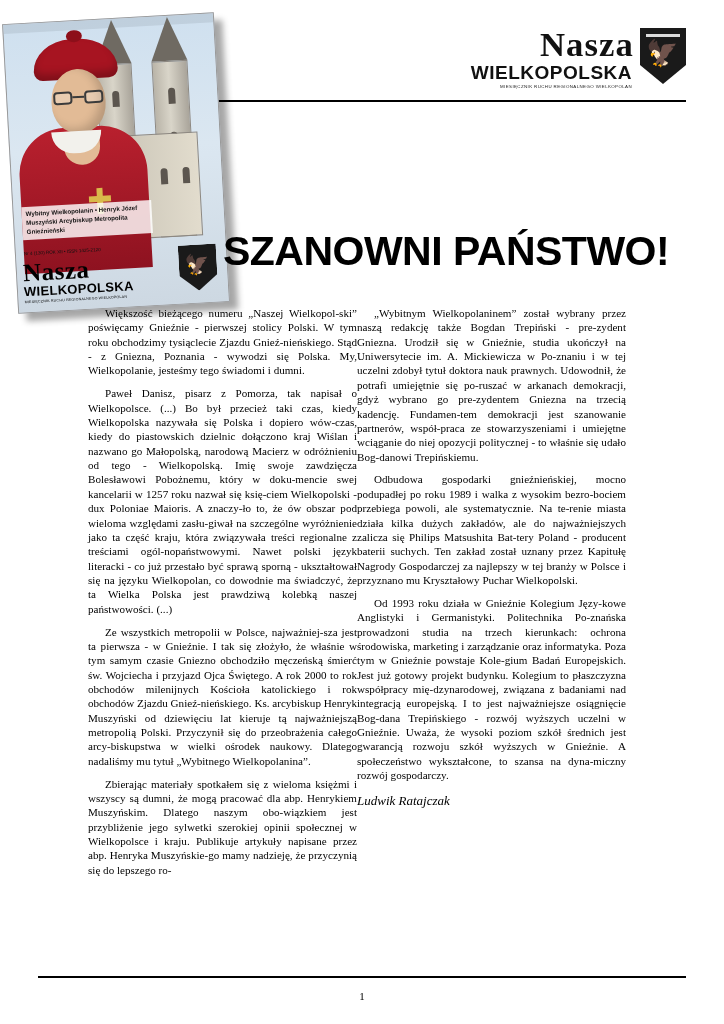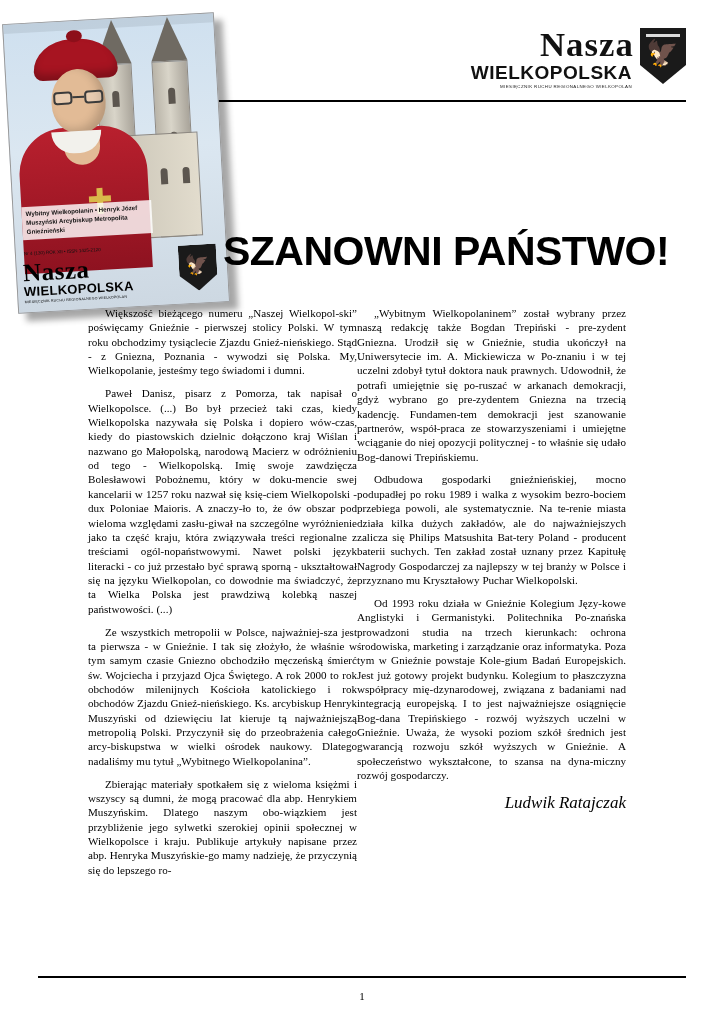--- a/index.html
+++ b/index.html
@@ -353,24 +353,24 @@
     font-family: "Liberation Serif", serif;
     font-size: 11.1px;
     line-height: 1.295;
     text-align: justify;
     text-indent: 17px;
     hyphens: auto;
   }
   .col p.noindent { text-indent: 0; }
   .signature {
     margin-top: 10px;
-    text-align: right;
+    text-align: left;
     font-family: "Liberation Serif", serif;
     font-style: italic;
-    font-size: 17px;
+    font-size: 13px;
   }
 
   
   .page-number {
     position: absolute;
     left: 0; right: 0;
     bottom: 22px;
     text-align: center;
     font-family: "Liberation Serif", serif;
     font-size: 11px;

